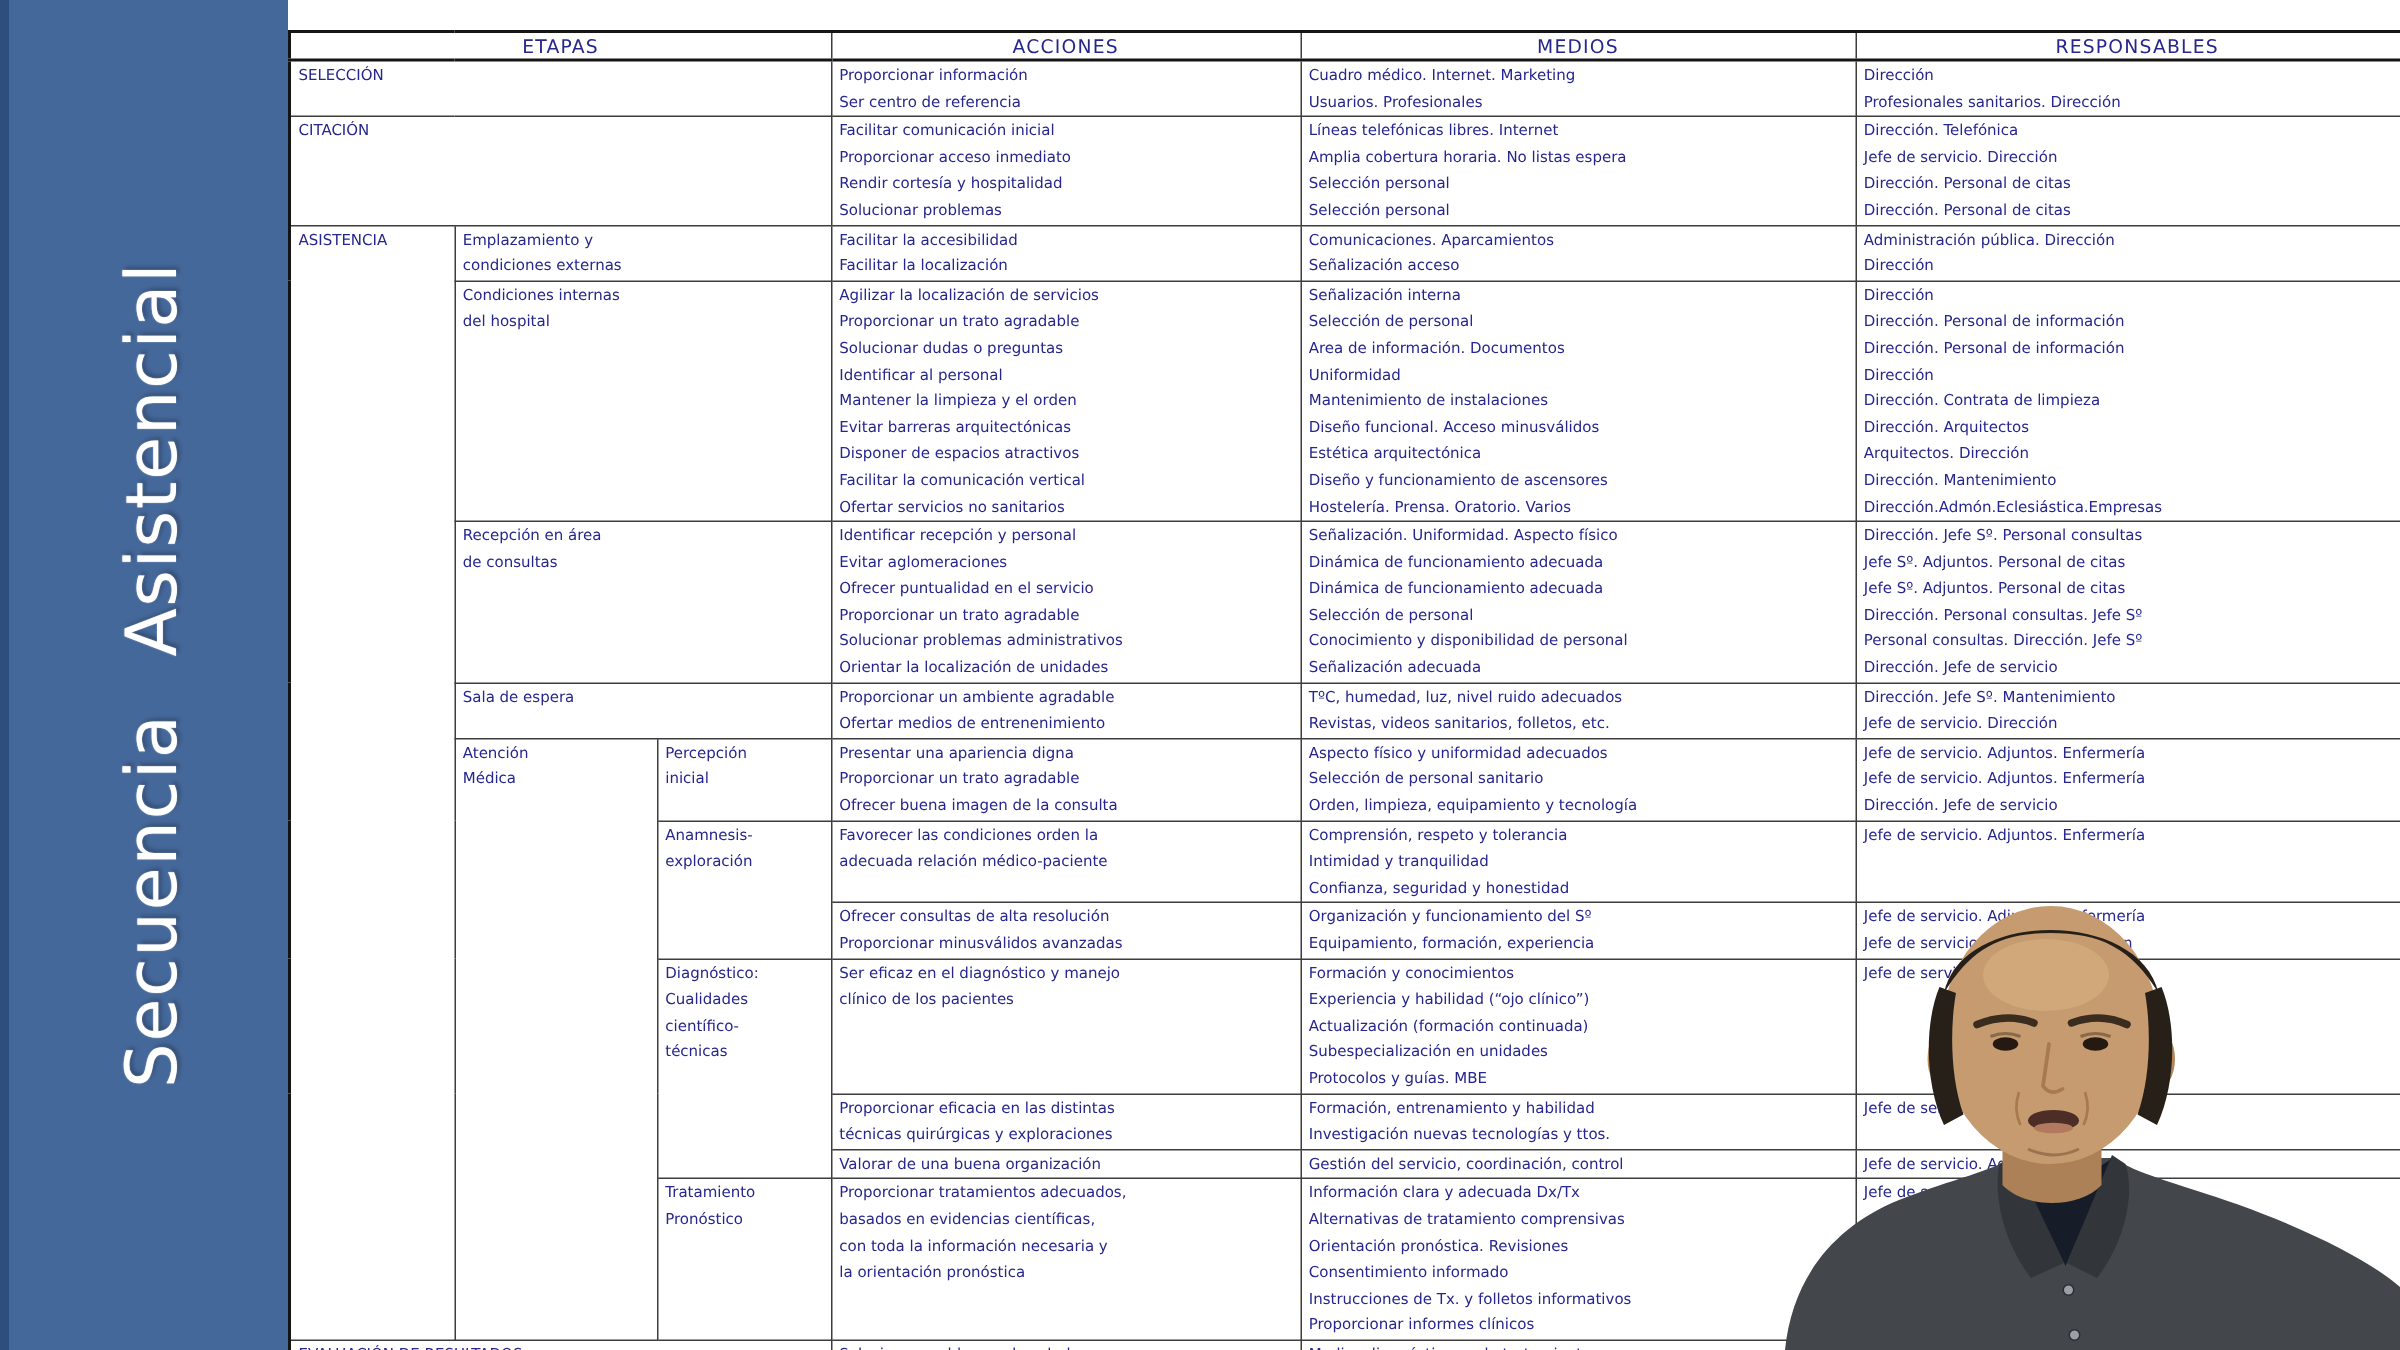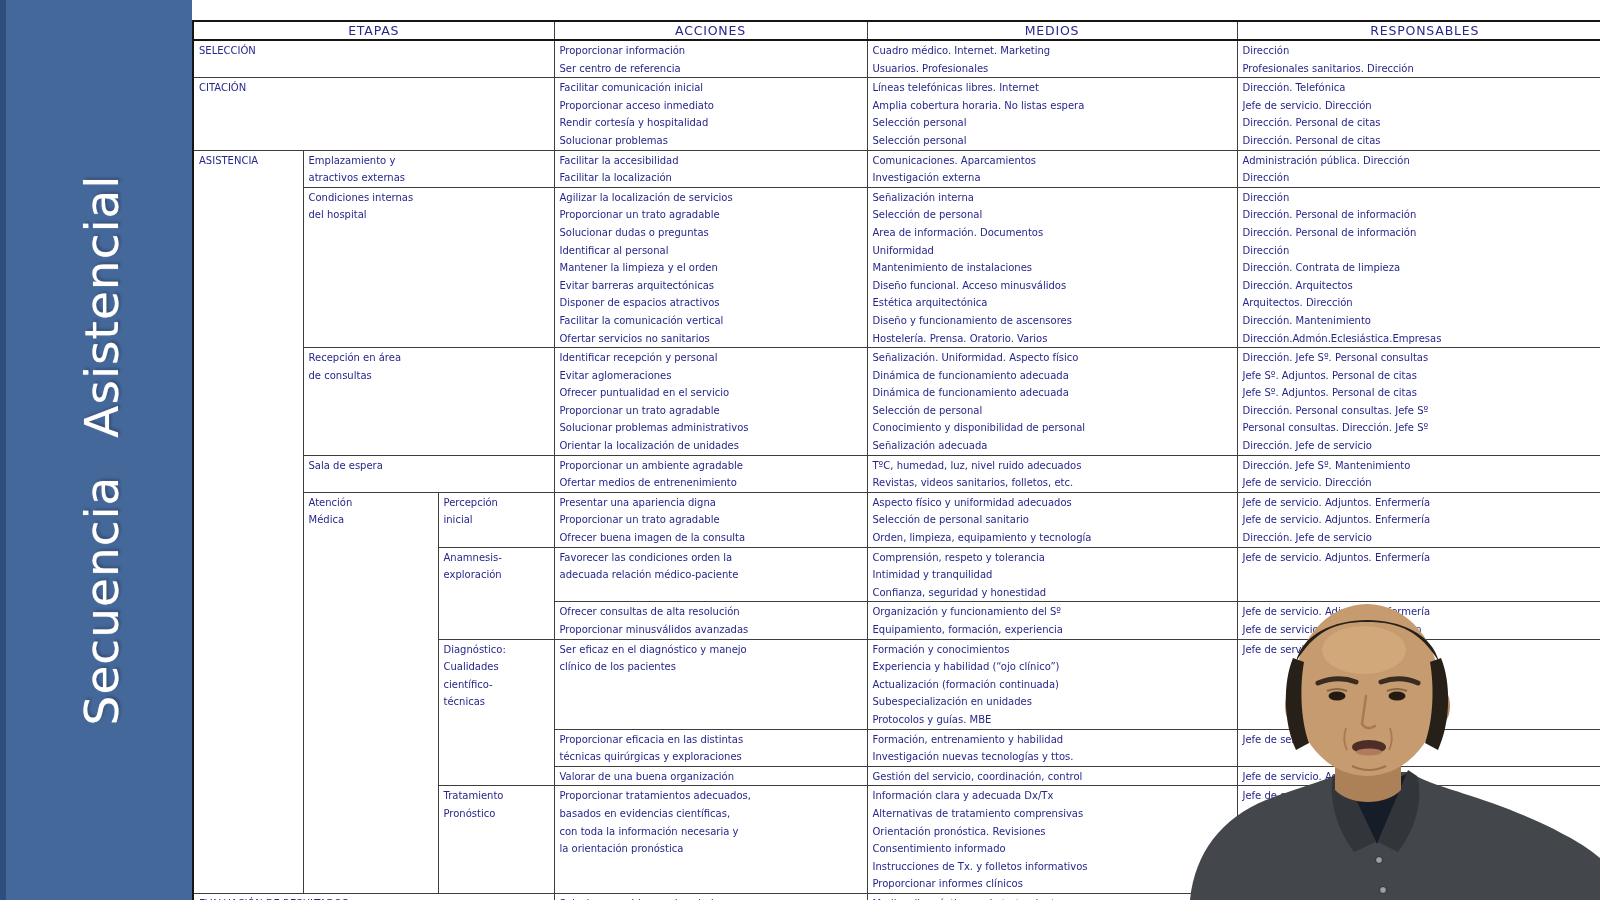--- a/index.html
+++ b/index.html
@@ -92,25 +92,25 @@
 Selección personal</td>
     <td class="bt2">Dirección. Telefónica
 Jefe de servicio. Dirección
 Dirección. Personal de citas
 Dirección. Personal de citas</td>
   </tr>
 
   <tr style="height:36px">
     <td rowspan="11" class="bt2">ASISTENCIA</td>
     <td colspan="2" class="bt2">Emplazamiento y
-atractivos externas</td>
+condiciones externas</td>
     <td class="bt2">Facilitar la accesibilidad
 Facilitar la localización</td>
     <td class="bt2">Comunicaciones. Aparcamientos
-Investigación externa</td>
+Señalización acceso</td>
     <td class="bt2">Administración pública. Dirección
 Dirección</td>
   </tr>
 
   <tr style="height:158px">
     <td colspan="2" class="bt2">Condiciones internas
 del hospital</td>
     <td class="bt2">Agilizar la localización de servicios
 Proporcionar un trato agradable
 Solucionar dudas o preguntas

